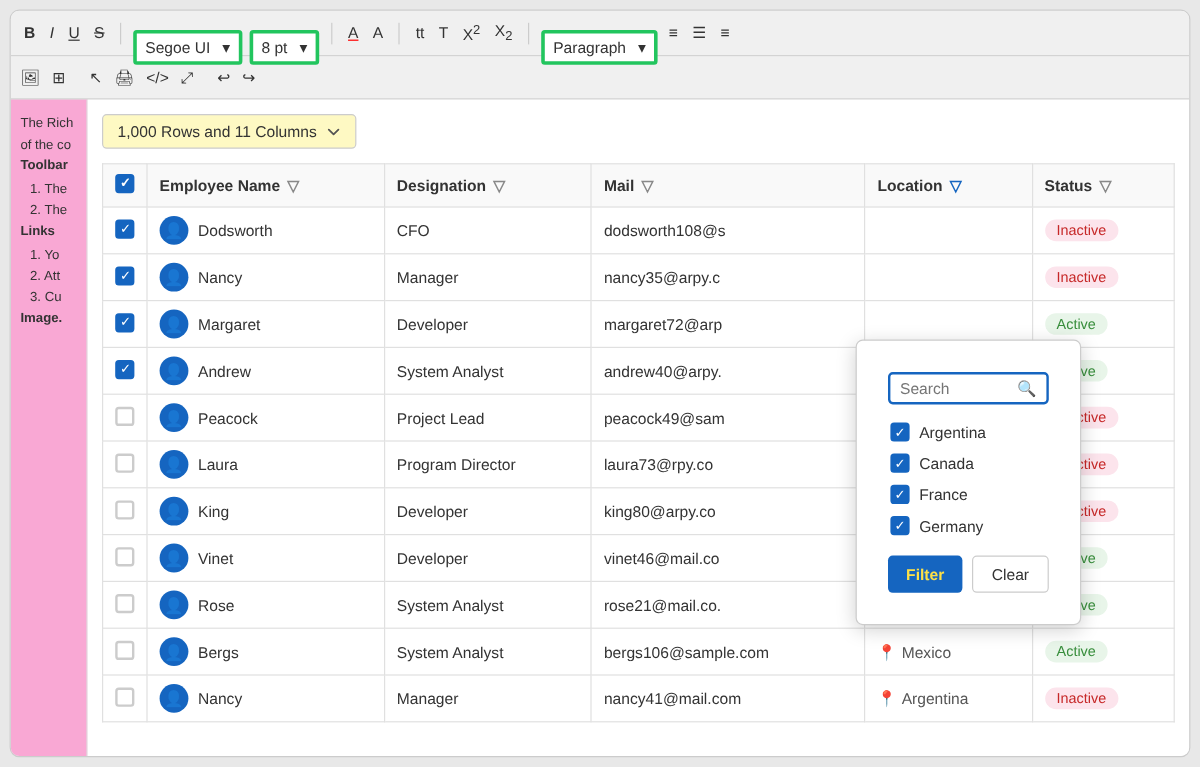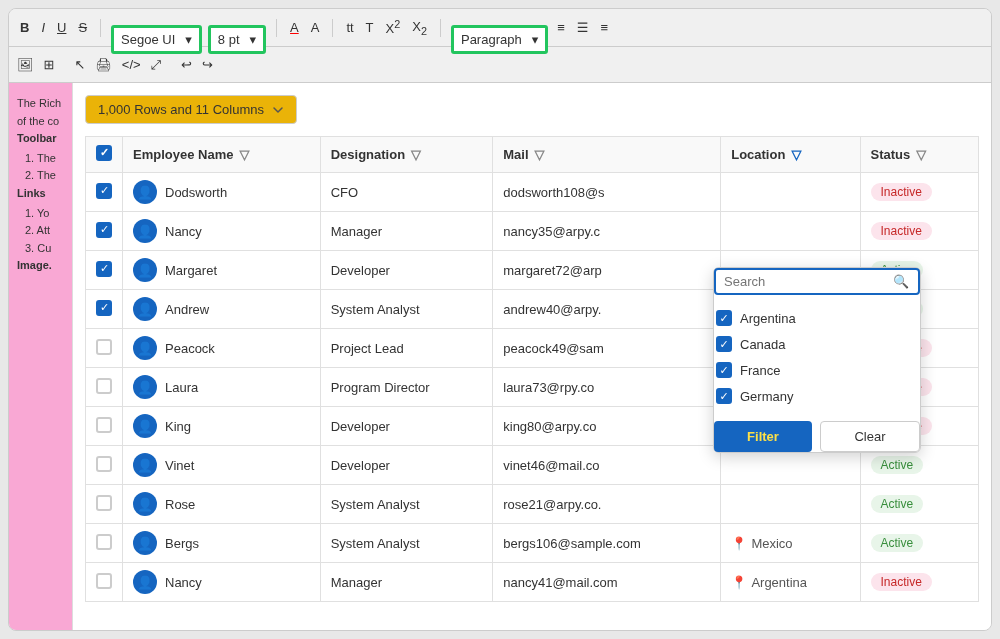--- a/index.html
+++ b/index.html
@@ -116,21 +116,21 @@
       align-items: center;
       gap: 8px;
       margin-bottom: 12px;
     }
 
     .rows-select {
       border: 1px solid #ccc;
       border-radius: 4px;
       padding: 6px 12px;
       font-size: 13px;
-      background: #eab308;
+      background: #fef9c3;
       display: flex;
       align-items: center;
       gap: 8px;
       cursor: pointer;
       color: #333;
     }
 
     .rows-select svg {
       width: 12px;
       height: 12px;
@@ -240,29 +240,29 @@
     }
 
     .location-icon {
       color: #888;
       font-size: 13px;
     }
 
     
     .filter-dropdown {
       position: absolute;
-      top: 184px;
+      top: 200px;
       left: 640px;
-      width: 208px;
+      width: 188px;
       background: #fff;
       border: 1px solid #ccc;
       border-radius: 6px;
       box-shadow: 0 4px 16px rgba(0,0,0,0.18);
       z-index: 100;
-      padding: 0;
+      padding: 26px;
     }
 
     .filter-search {
       display: flex;
       align-items: center;
       border: 2px solid #1565c0;
       border-radius: 4px;
       padding: 4px 8px;
       margin-bottom: 10px;
       gap: 6px;
@@ -591,21 +591,21 @@
             <tr>
               <td class="checkbox-col"><div class="cb"></div></td>
               <td>
                 <div class="avatar-cell">
                   <div class="avatar-icon">👤</div>
                   <span>Rose</span>
                 </div>
               </td>
               <td>System Analyst</td>
               <td>
-                <span class="truncate">rose21@arpy.co.</span>
+                <span class="truncate">rose21@mail.co.</span>
               </td>
               <td></td>
               <td><span class="status-badge status-active">Active</span></td>
             </tr>
             <tr>
               <td class="checkbox-col"><div class="cb"></div></td>
               <td>
                 <div class="avatar-cell">
                   <div class="avatar-icon">👤</div>
                   <span>Bergs</span>

